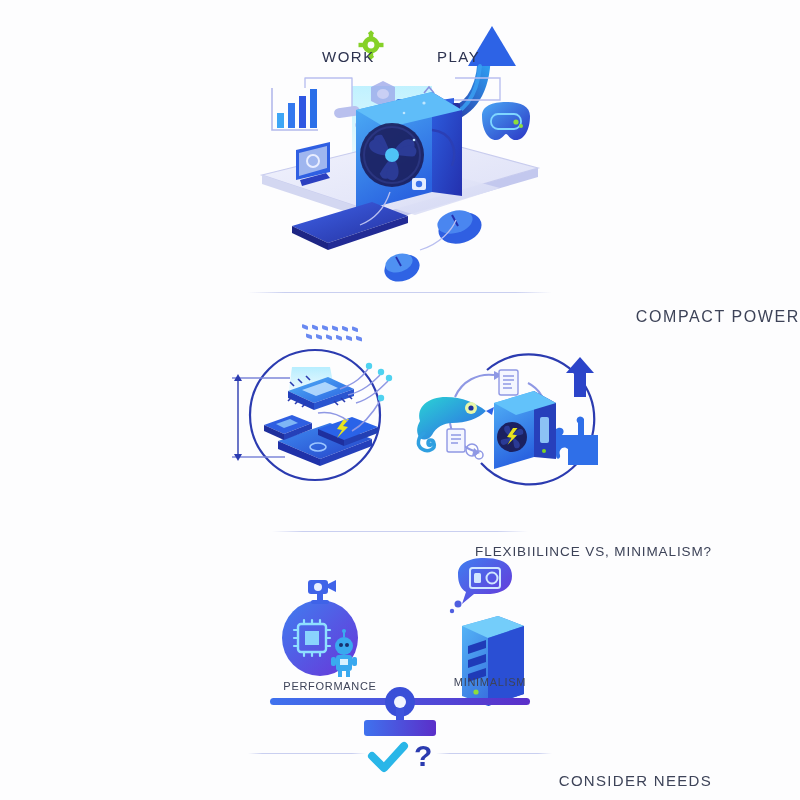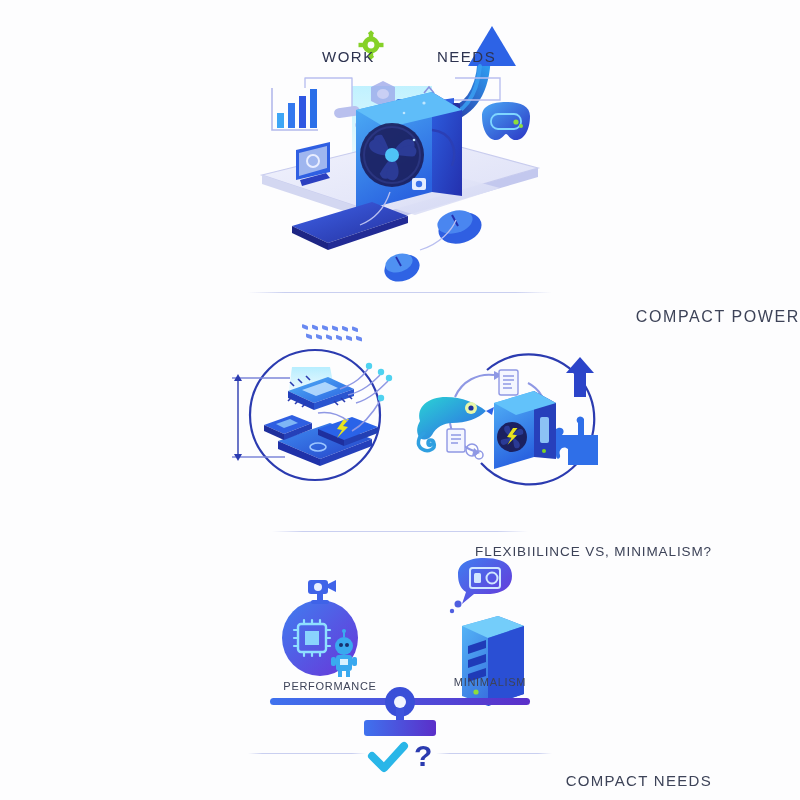--- a/index.html
+++ b/index.html
@@ -39,21 +39,21 @@
   svg{display:block;overflow:visible;}
 </style>
 </head>
 <body>
 
 <div class="page">
 
   <div id="sec-hero">
 
     <span class="word" id="word-work">WORK</span>
-    <span class="word" id="word-play">NEEDS</span>
+    <span class="word" id="word-play">PLAY</span>
 
     <svg width="800" height="300" viewBox="0 0 800 300">
       <defs>
         <linearGradient id="gBlue" x1="0" y1="0" x2="1" y2="1">
           <stop offset="0" stop-color="#4aa8f5"></stop>
             <stop offset="1" stop-color="#2b35c4"></stop>
         </linearGradient>
         <linearGradient id="gCube" x1="0" y1="0" x2="0.4" y2="1">
           <stop offset="0" stop-color="#4fb3f7"></stop>
             <stop offset="1" stop-color="#2a63e0"></stop>
@@ -500,16 +500,16 @@
 
       <g>
         <path d="M372 196 L384 208 L404 186" stroke="#29b6e8" stroke-width="8" fill="none" stroke-linecap="round" stroke-linejoin="round"></path>
         <text x="414" y="206" font-family="Liberation Sans, sans-serif" font-size="30" font-weight="bold" fill="#2b3bb0">?</text>
       </g>
     </svg>
 
     <div class="divider" style="left:248px;top:193px;width:118px;"></div>
     <div class="divider" style="left:436px;top:193px;width:116px;"></div>
 
-    <div class="caption" style="top:212px;font-size:15px;letter-spacing:1.3px;">COMPACT NEEDS</div>
+    <div class="caption" style="top:212px;font-size:15px;letter-spacing:1.3px;">CONSIDER NEEDS</div>
   </div>
 
 </div>
 
 </body></html>

